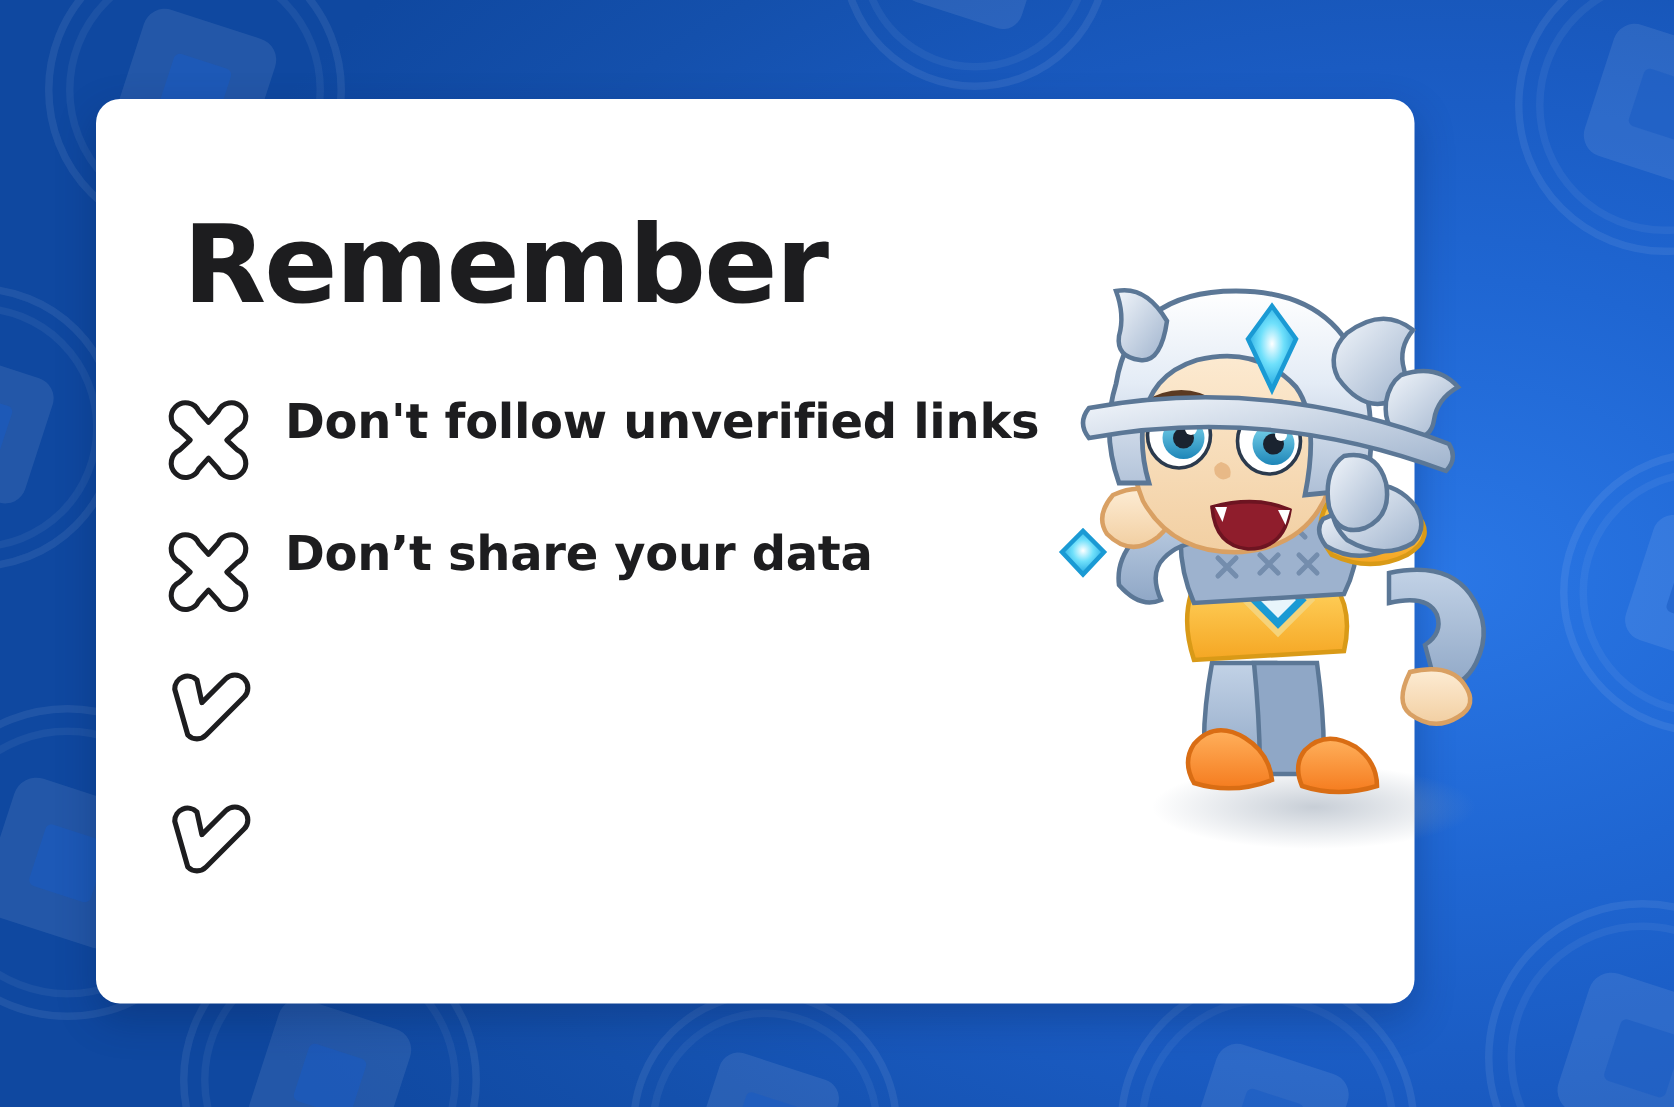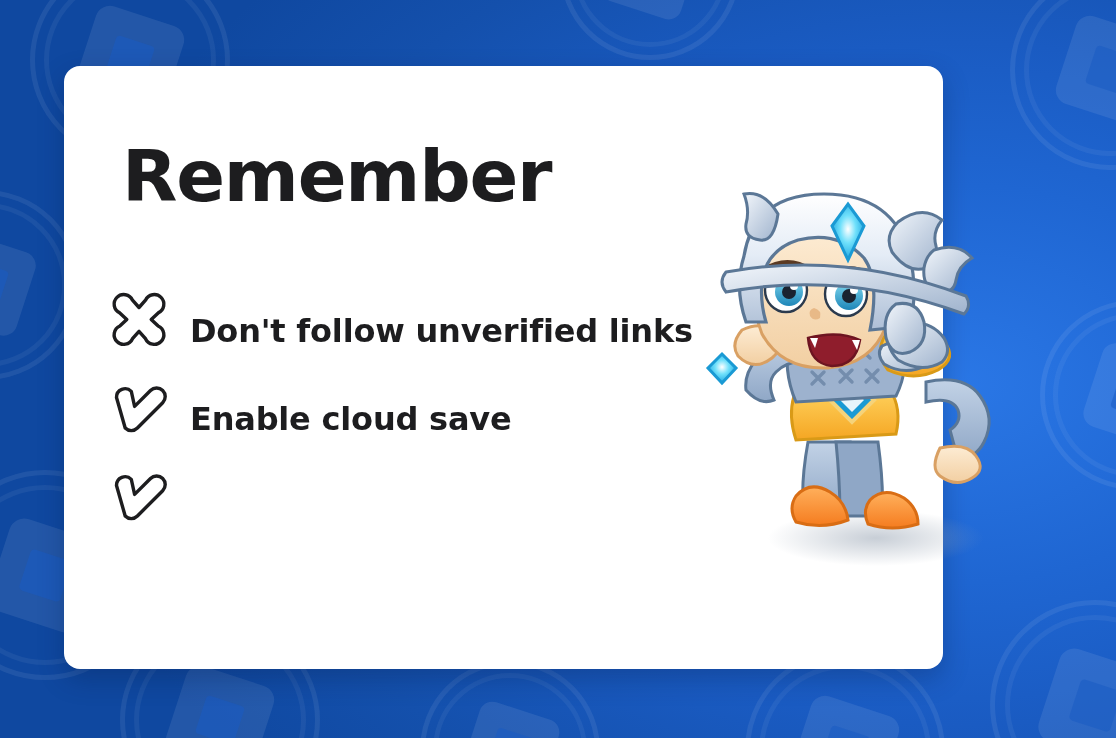--- a/index.html
+++ b/index.html
@@ -96,21 +96,21 @@
   }
 
   .list {
     position: absolute;
     left: 44px;
     top: 196px;
     width: 620px;
   }
   .list-item {
     display: flex;
-    align-items: flex-end;
+    align-items: flex-start;
     height: 88px;
   }
   .item-icon {
     width: 62px;
     height: 62px;
     flex: 0 0 62px;
     display: flex;
     align-items: center;
     justify-content: center;
   }
@@ -201,28 +201,35 @@
 
       <div class="list-item">
         <span class="item-icon">
           <svg width="58" height="58" viewBox="0 0 58 58">
             <path d="M29 22.5 L35.5 15.2 A9.6 9.6 0 1 1 48.2 27.9 L41.2 34.4 L48.2 41 A9.6 9.6 0 1 1 35.5 53.7 L29 46.4 L22.5 53.7 A9.6 9.6 0 1 1 9.8 41 L16.8 34.4 L9.8 27.9 A9.6 9.6 0 1 1 22.5 15.2 Z" transform="translate(0,-5)" fill="none" stroke="#1d1d1f" stroke-width="3.4" stroke-linejoin="round"></path>
           </svg>
         </span>
         <span class="item-label">Don't follow unverified links</span>
       </div>
 
+      <div class="list-item">
+        <span class="item-icon">
+          <svg width="58" height="58" viewBox="0 0 58 58">
+            <path d="M29 22.5 L35.5 15.2 A9.6 9.6 0 1 1 48.2 27.9 L41.2 34.4 L48.2 41 A9.6 9.6 0 1 1 35.5 53.7 L29 46.4 L22.5 53.7 A9.6 9.6 0 1 1 9.8 41 L16.8 34.4 L9.8 27.9 A9.6 9.6 0 1 1 22.5 15.2 Z" transform="translate(0,-5)" fill="none" stroke="#1d1d1f" stroke-width="3.4" stroke-linejoin="round"></path>
+          </svg>
+        </span>
+        <span class="item-label">Don’t share your data</span>
+      </div>
 
       <div class="list-item">
         <span class="item-icon">
           <svg width="58" height="58" viewBox="0 0 58 58">
             <path d="M6.5 19.5 A8.6 8.6 0 0 1 21.3 13.4 L24.6 28.4 L40.5 12.5 A8.6 8.6 0 0 1 52.7 24.7 L27.4 50 A8.6 8.6 0 0 1 21.3 52.6 A8.6 8.6 0 0 1 15.2 50 Z" fill="none" stroke="#1d1d1f" stroke-width="3.4" stroke-linejoin="round"></path>
           </svg>
         </span>
-        <span class="item-label">Enable cloud save</span>
       </div>
 
       <div class="list-item">
         <span class="item-icon">
           <svg width="58" height="58" viewBox="0 0 58 58">
             <path d="M6.5 19.5 A8.6 8.6 0 0 1 21.3 13.4 L24.6 28.4 L40.5 12.5 A8.6 8.6 0 0 1 52.7 24.7 L27.4 50 A8.6 8.6 0 0 1 21.3 52.6 A8.6 8.6 0 0 1 15.2 50 Z" fill="none" stroke="#1d1d1f" stroke-width="3.4" stroke-linejoin="round"></path>
           </svg>
         </span>
       </div>
 

